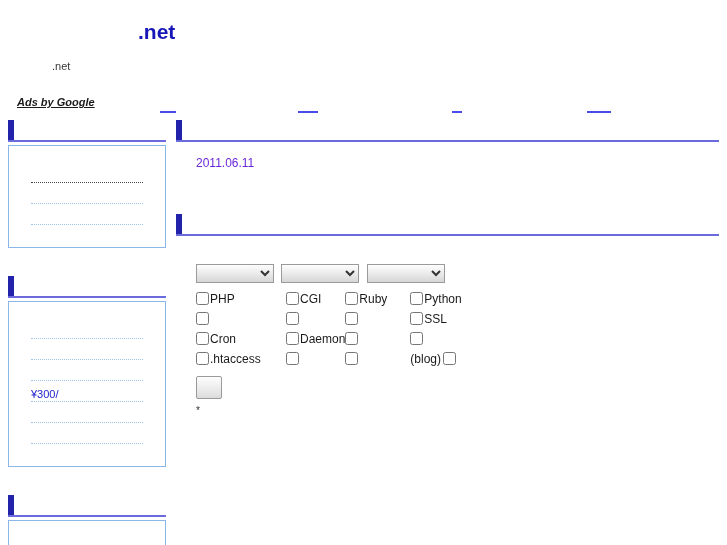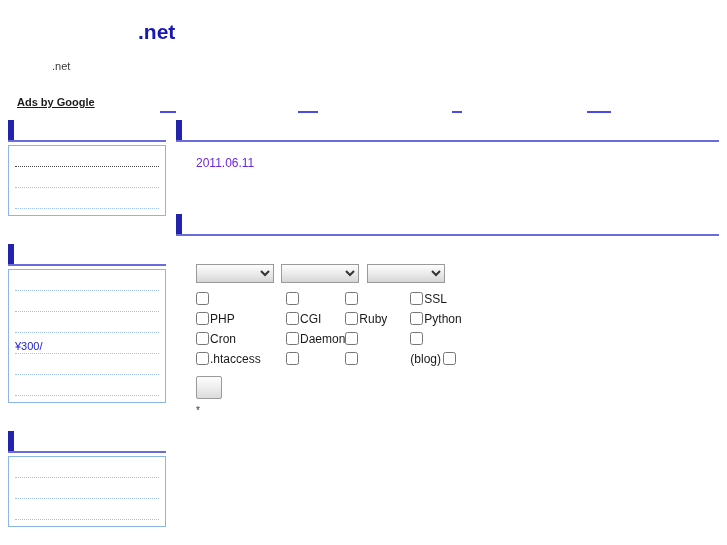--- a/index.html
+++ b/index.html
@@ -39,20 +39,21 @@
     color: #3a3a3a;
   }
 
   
   .ads-strip {
     position: absolute;
     left: 0;
     top: 96px;
     width: 727px;
     height: 20px;
+    font-style: italic;
   }
   .ads-label {
     position: absolute;
     left: 17px;
     top: 0px;
     font-size: 11px;
     font-weight: bold;
     color: #1a1a1a;
     text-decoration: underline;
     white-space: nowrap;
@@ -126,21 +127,21 @@
   
   .side-box {
     border: 1px solid #8ab6e8;
     background: #ffffff;
     padding: 0;
     margin-top: 3px;
     box-sizing: border-box;
   }
   .side-box ul {
     list-style: none;
-    margin: 0;
+    margin: 16px;
     padding: 6px 6px 4px 6px;
   }
   .side-box li {
     height: 14px;
     line-height: 14px;
     font-size: 11px;
     border-bottom: 1px dotted #9ec4ee;
     margin-bottom: 6px;
     color: #2222cc;
     white-space: nowrap;
@@ -313,44 +314,44 @@
         </select>
         <select class="mini">
           <option></option>
         </select>
       </div>
 
       <table class="chk">
         <tbody>
           <tr>
             <td class="c1">
-              <input type="checkbox" style=""><span></span>
+              <input type="checkbox" style=""><span>PHP</span>
             </td>
             <td class="c2">
-              <input type="checkbox" style=""><span></span>
+              <input type="checkbox" style=""><span>CGI</span>
             </td>
             <td class="c3">
-              <input type="checkbox" style=""><span></span>
+              <input type="checkbox" style=""><span>Ruby</span>
             </td>
             <td class="c4">
-              <input type="checkbox" style=""><span>SSL</span>
+              <input type="checkbox" style=""><span>Python</span>
             </td>
           </tr>
           <tr>
             <td class="c1">
-              <input type="checkbox" style=""><span>PHP</span>
+              <input type="checkbox" style=""><span></span>
             </td>
             <td class="c2">
-              <input type="checkbox" style=""><span>CGI</span>
+              <input type="checkbox" style=""><span></span>
             </td>
             <td class="c3">
-              <input type="checkbox" style=""><span>Ruby</span>
+              <input type="checkbox" style=""><span></span>
             </td>
             <td class="c4">
-              <input type="checkbox" style=""><span>Python</span>
+              <input type="checkbox" style=""><span>SSL</span>
             </td>
           </tr>
           <tr>
             <td class="c1">
               <input type="checkbox" style=""><span>Cron</span>
             </td>
             <td class="c2">
               <input type="checkbox" style=""><span>Daemon</span>
             </td>
             <td class="c3">

